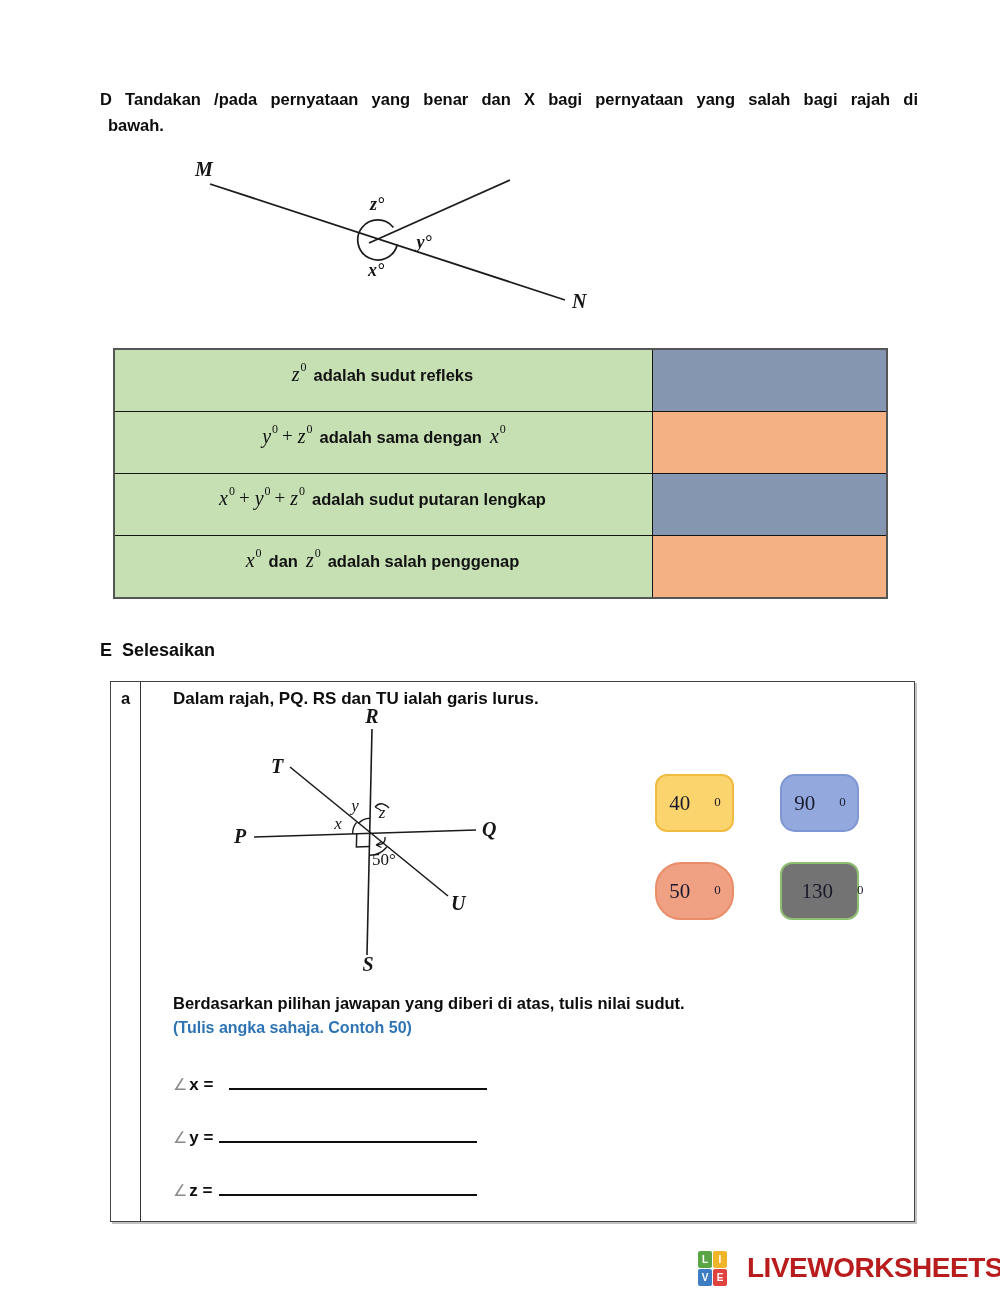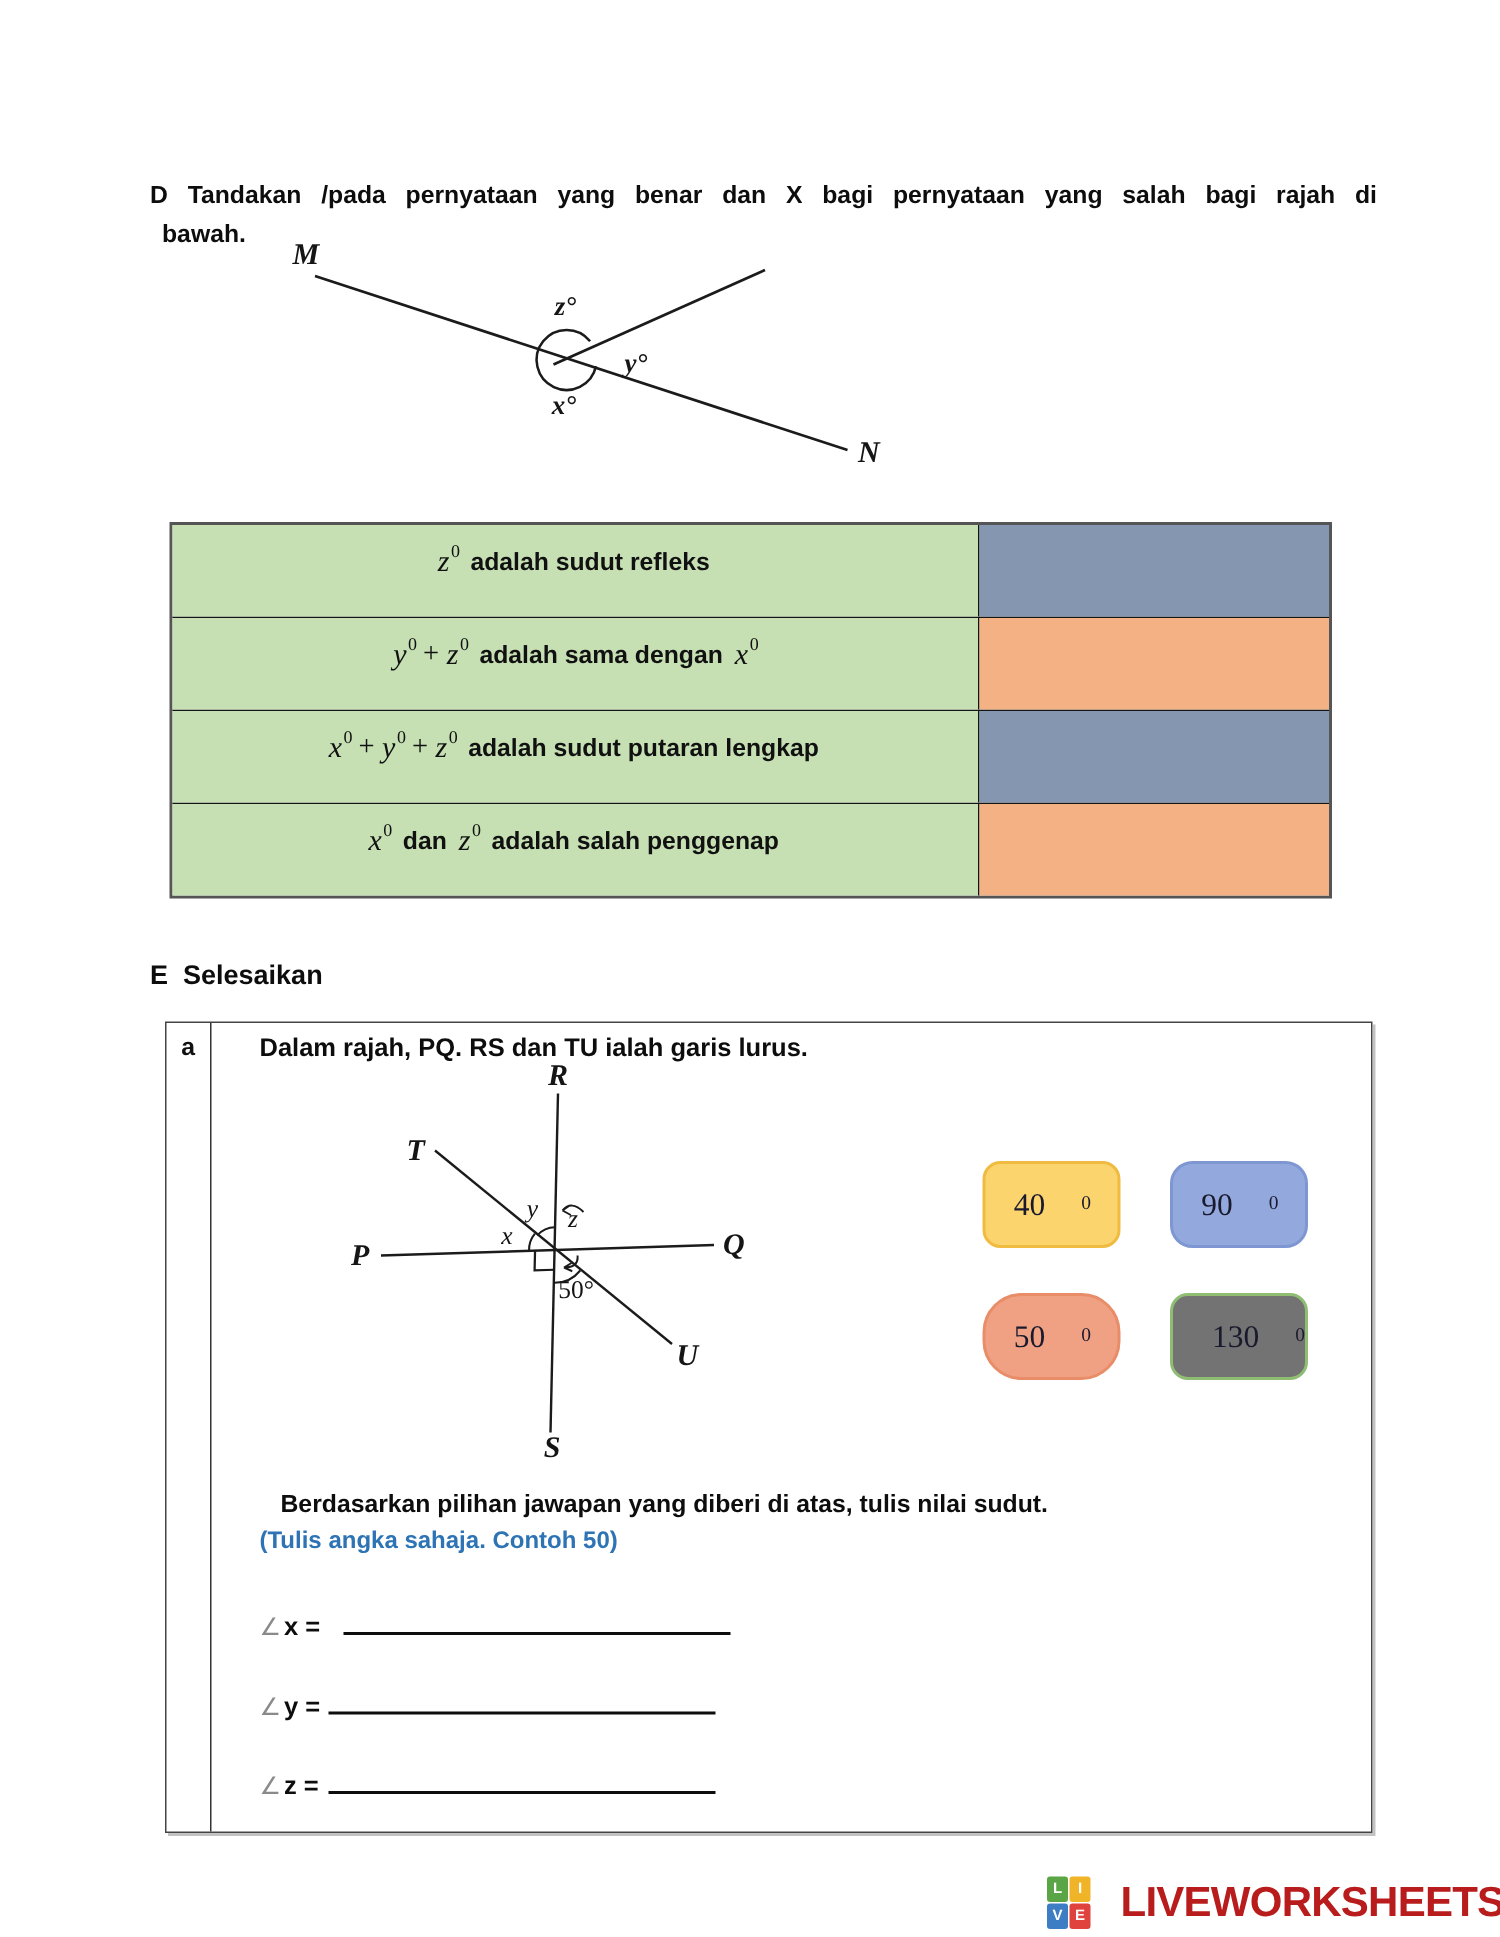--- a/index.html
+++ b/index.html
@@ -2,21 +2,21 @@
 <html><head>
 <meta charset="utf-8">
 <style>
   html,body{margin:0;padding:0;background:#ffffff;}
   .page{position:relative;width:1000px;height:1291px;background:#ffffff;overflow:hidden;
         font-family:"Liberation Sans",sans-serif;color:#111;}
 
   
   .d-heading{position:absolute;left:100px;top:86px;width:818px;font-weight:bold;
              font-size:16.5px;line-height:26px;color:#0d0d0d;}
-  .d-heading .l1{text-align:justify;text-align-last:justify;margin-top:31px;}
+  .d-heading .l1{text-align:justify;text-align-last:justify;}
   .d-heading .l2{padding-left:8px;}
 
   
   svg{position:absolute;overflow:visible;}
   .diag text{fill:#151515;}
   .pt-label{font-family:"Liberation Serif",serif;font-style:italic;font-weight:bold;font-size:20px;}
   .ang-label{font-family:"Liberation Serif",serif;font-style:italic;font-weight:bold;font-size:18px;}
   .ang-label2{font-family:"Liberation Serif",serif;font-style:italic;font-size:17px;}
   .deg-label{font-family:"Liberation Serif",serif;font-size:17px;}
 
@@ -37,28 +37,28 @@
   
   .e-heading{position:absolute;left:100px;top:640px;font-weight:bold;font-size:18px;color:#0d0d0d;}
   .e-heading .gap{display:inline-block;width:10px;}
   .e-box{position:absolute;left:110px;top:681px;width:803px;height:539px;
          border:1.5px solid #444;box-shadow:2px 2px 0 rgba(120,120,120,.45);}
   .e-a-col{position:absolute;left:0;top:0;width:30px;height:100%;border-right:1.5px solid #333;
            text-align:center;font-weight:bold;font-size:16.5px;padding-top:7px;box-sizing:border-box;}
   .e-title{position:absolute;left:62px;top:7px;font-weight:bold;font-size:17px;color:#0d0d0d;}
 
   
-  .choice{position:absolute;width:92px;height:58px;border:2px solid;border-radius:12px;
+  .choice{position:absolute;width:79px;height:58px;border:2px solid;border-radius:12px;
           display:flex;align-items:center;justify-content:center;
           font-family:"Liberation Serif",serif;font-size:21px;color:#1a1a2e;box-sizing:border-box;gap:23px;}
   .choice sup{font-size:13px;position:relative;top:-1px;left:1px;}
   .c1{left:544px;top:92px;}  .c2{left:669px;top:92px;}
   .c3{left:544px;top:180px;} .c4{left:669px;top:180px;}
 
-  .e-instruction{position:absolute;left:62px;top:312px;font-weight:bold;font-size:16.5px;color:#0d0d0d;margin-left:14px;}
+  .e-instruction{position:absolute;left:62px;top:312px;font-weight:bold;font-size:16.5px;color:#0d0d0d;}
   .e-note{position:absolute;left:62px;top:337px;font-weight:bold;font-size:16px;}
 
   .ansrow{position:absolute;left:62px;height:26px;font-size:17px;}
   .ansrow .angle{font-family:"DejaVu Sans",sans-serif;color:#8a8a8a;font-size:16px;margin-right:2px;}
   .ansrow .lbl{font-weight:bold;color:#0d0d0d;}
   .ansrow .blank{display:inline-block;width:258px;border-bottom:2.5px solid #0d0d0d;
                  height:16px;vertical-align:baseline;}
   .ar-x{top:390px;} .ar-x .blank{margin-left:16px;}
   .ar-y{top:443px;} .ar-y .blank{margin-left:6px;}
   .ar-z{top:496px;} .ar-z .blank{margin-left:6px;}

